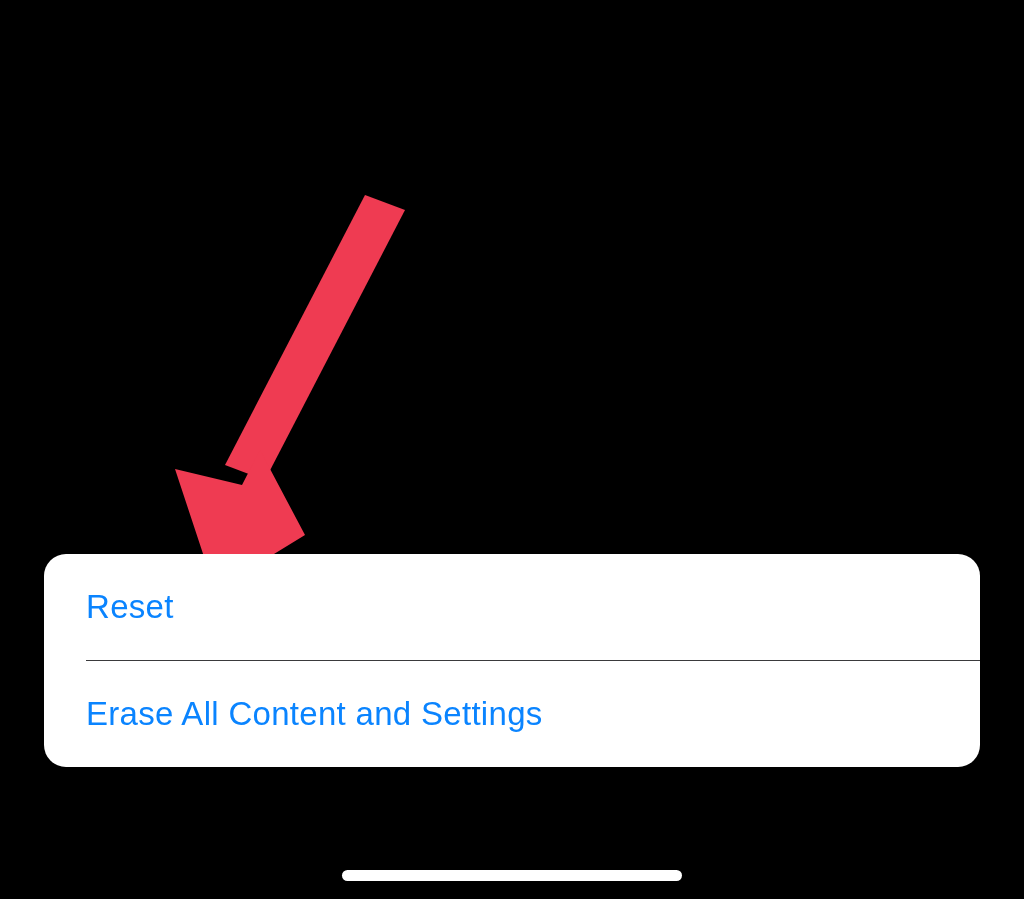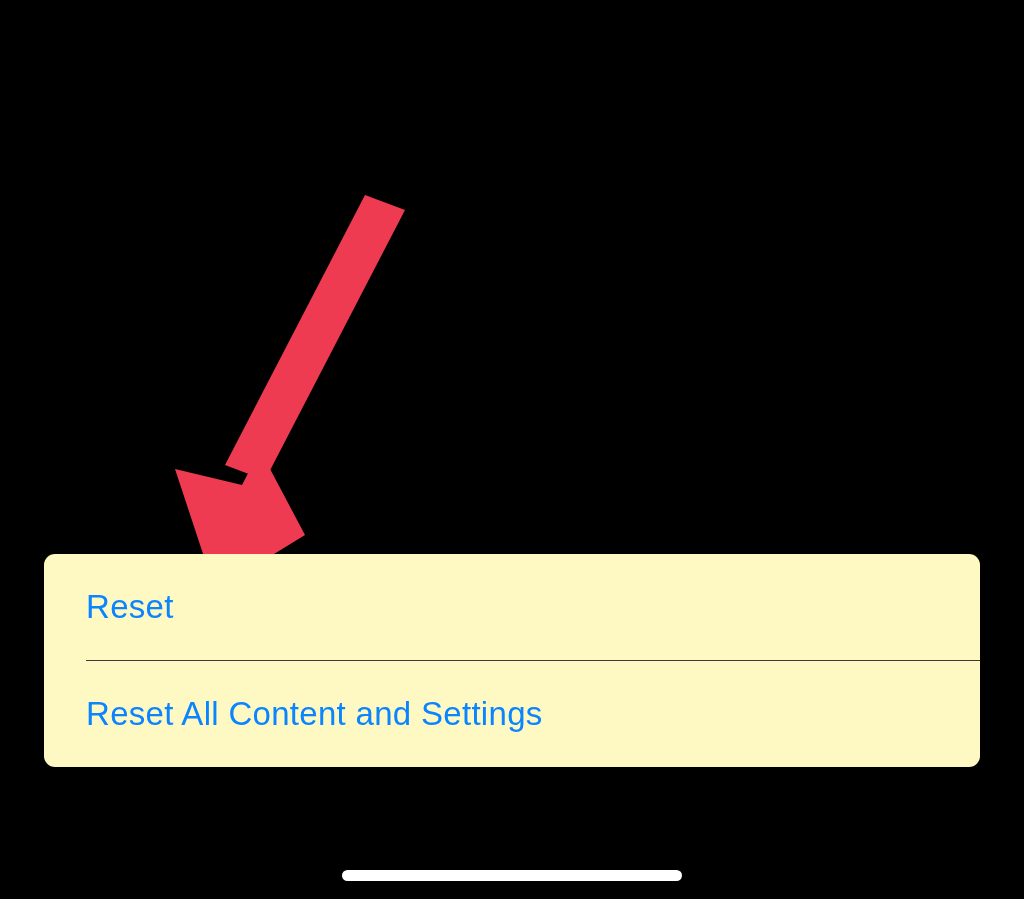--- a/index.html
+++ b/index.html
@@ -13,22 +13,22 @@
       background: #000000;
       font-family: -apple-system, BlinkMacSystemFont, "Segoe UI", Helvetica, Arial, sans-serif;
       position: relative;
       overflow: hidden;
     }
     .menu-panel {
       position: absolute;
       left: 44px;
       right: 44px;
       top: 554px;
-      background: #fef9c3;
-      border-radius: 11px;
+      background: #ffffff;
+      border-radius: 22px;
     }
     .menu-item {
       padding: 34px 42px;
       font-size: 33px;
       color: #0a84ff;
       cursor: pointer;
       font-weight: 400;
       letter-spacing: 0.3px;
     }
     .menu-divider {
@@ -62,17 +62,17 @@
     <polygon points="40,395 0,274 67,290 85,255 130,340"></polygon>
   </g>
 </svg>
 
 <div class="menu-panel">
   <div class="menu-item">
     <span>Reset</span>
   </div>
   <div class="menu-divider"></div>
   <div class="menu-item">
-    <span>Reset All Content and Settings</span>
+    <span>Erase All Content and Settings</span>
   </div>
 </div>
 
 <div class="home-indicator"></div>
 
 </body></html>

